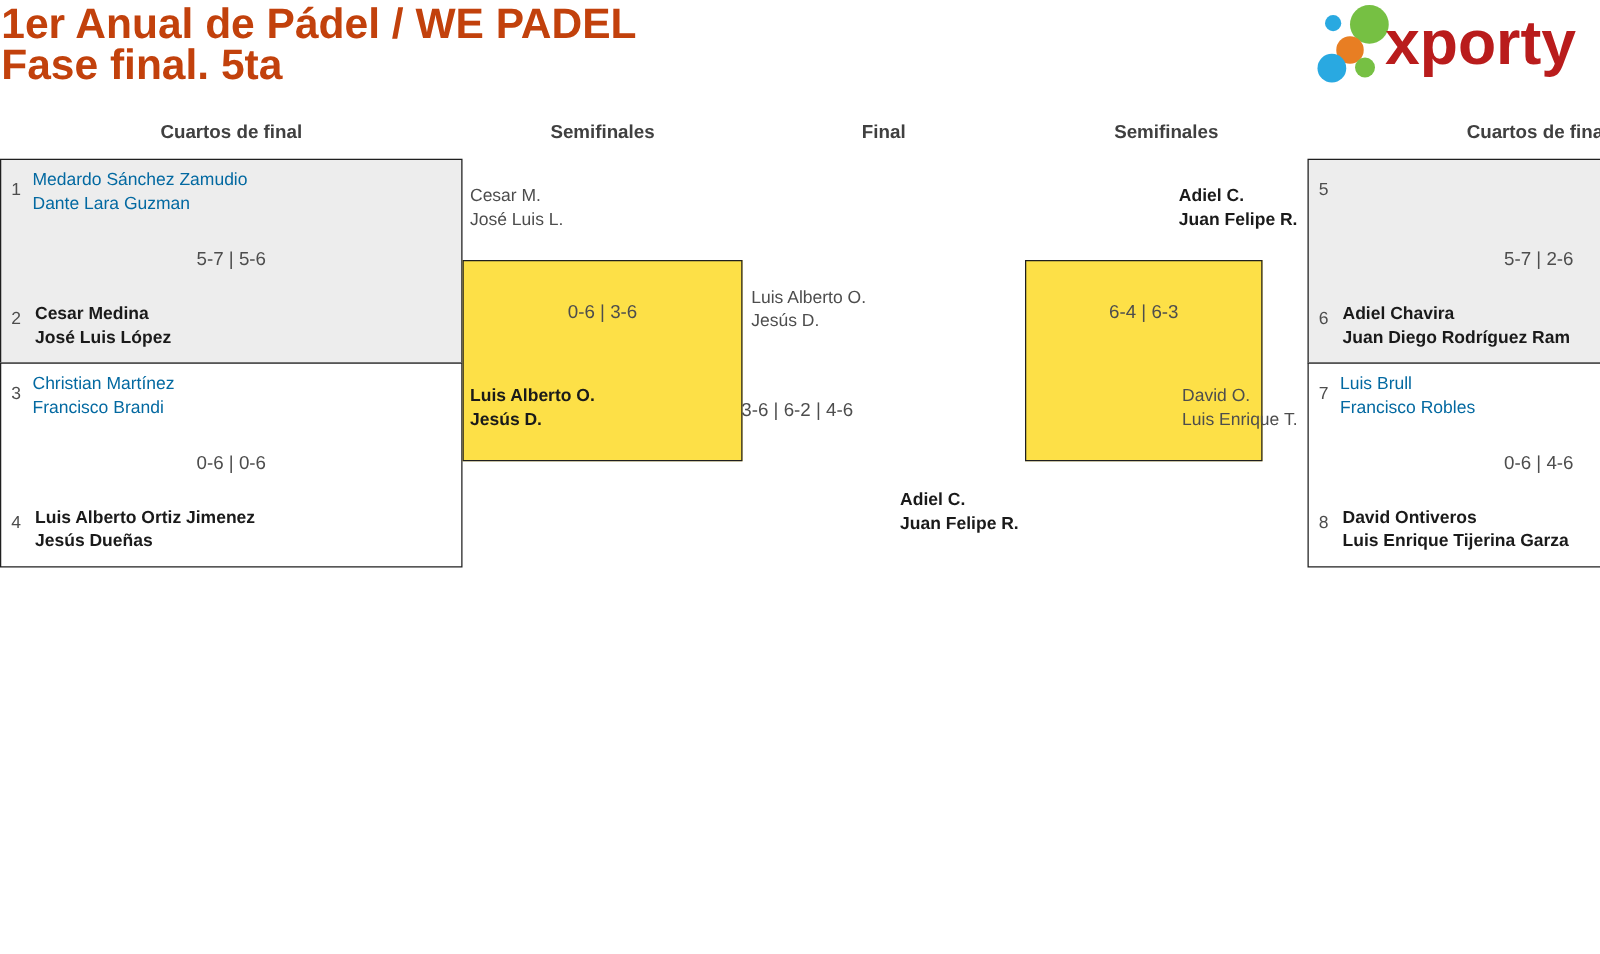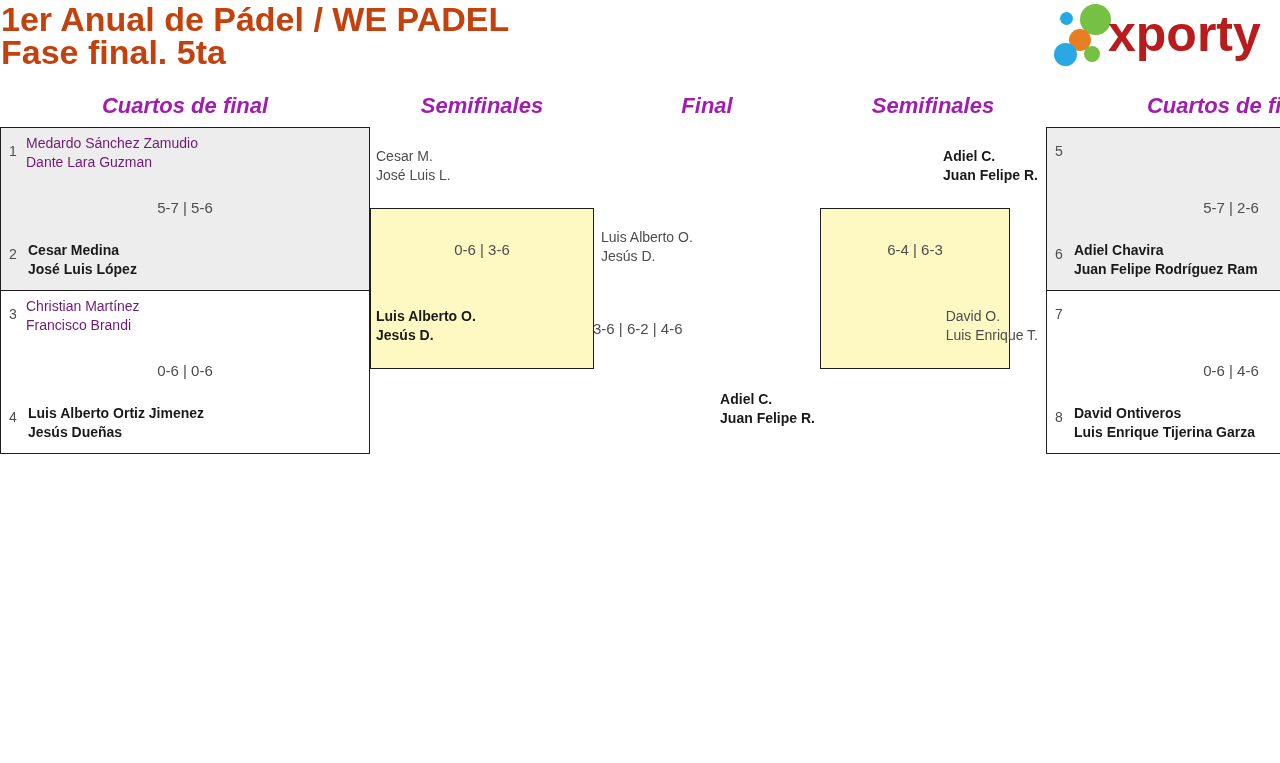--- a/index.html
+++ b/index.html
@@ -29,22 +29,22 @@
   .wordmark {
     left: 1108px; top: 2px;
     font-size: 50px; line-height: 64px; font-weight: bold;
     color: #b91c1c; letter-spacing: 0px; white-space: nowrap;
   }
 
   
   .round-header {
     top: 96px;
     transform: translateX(-50%);
-    font-weight: bold; font-size: 22px; line-height: 20px;
-    color: #a21caf; white-space: nowrap; font-style: italic;
+    font-weight: bold; font-size: 15px; line-height: 20px;
+    color: #404040; white-space: nowrap;
   }
   .rh-1 { left: 185px; }
   .rh-2 { left: 482px; }
   .rh-3 { left: 707px; }
   .rh-4 { left: 933px; }
   .rh-5 { left: 1230px; }
 
   
   .match-box {
     position: absolute;
@@ -55,38 +55,38 @@
   .match-box.shaded { background: #ededed; }
   .qf-l1 { left: 0px;    top: 127px; }
   .qf-l2 { left: 0px;    top: 290px; }
   .qf-r1 { left: 1046px; top: 127px; }
   .qf-r2 { left: 1046px; top: 290px; }
 
   .seed { position: absolute; left: 8px; font-size: 14px; line-height: 19px; color: #4d4d4d; }
   .seed-top { top: 14px; }
   .seed-bottom { top: 117px; }
 
-  .team { position: absolute; font-size: 14px; line-height: 19px; color: #701a75; white-space: nowrap; }
+  .team { position: absolute; font-size: 14px; line-height: 19px; color: #0369a1; white-space: nowrap; }
   .team div { white-space: nowrap; }
   .team.winner { font-weight: bold; color: #1a1a1a; }
   .team-top { left: 25px; top: 6px; }
   .team-bottom { left: 27px; top: 113px; }
 
   .score {
     position: absolute; left: 0; width: 100%; top: 70px;
     text-align: center; font-size: 15px; line-height: 19px; color: #4d4d4d;
     white-space: nowrap;
   }
 
   
   .sf-box {
     position: absolute; top: 208px;
     width: 224px; height: 161px;
     border: 1px solid #1f1f1f;
-    background: #fef9c3;
+    background: #fde047;
   }
   .sf-box-left  { left: 370px; }
   .sf-box-right { left: 820px; width: 190px; }
   .sf-score { top: 31px; }
 
   
   .float-team { position: absolute; font-size: 14px; line-height: 19px; color: #4d4d4d; white-space: nowrap; }
   .float-team.winner { font-weight: bold; color: #1a1a1a; }
   .float-team.right-al { }
 
@@ -148,26 +148,30 @@
     <div>Jesús Dueñas</div>
   </div>
 </div>
 
 <div class="match-box shaded qf-r1">
   <span class="seed seed-top">5</span>
   <div class="score">5-7 | 2-6</div>
   <span class="seed seed-bottom">6</span>
   <div class="team team-bottom winner">
     <div>Adiel Chavira</div>
-    <div>Juan Felipe Rodríguez Ram</div>
+    <div>Juan Diego Rodríguez Ram</div>
   </div>
 </div>
 
 <div class="match-box qf-r2">
   <span class="seed seed-top">7</span>
+  <div class="team team-top">
+    <div>Luis Brull</div>
+    <div>Francisco Robles</div>
+  </div>
   <div class="score">0-6 | 4-6</div>
   <span class="seed seed-bottom">8</span>
   <div class="team team-bottom winner">
     <div>David Ontiveros</div>
     <div>Luis Enrique Tijerina Garza</div>
   </div>
 </div>
 
 <div class="float-team sf-left-feeder">
   <div>Cesar M.</div>

